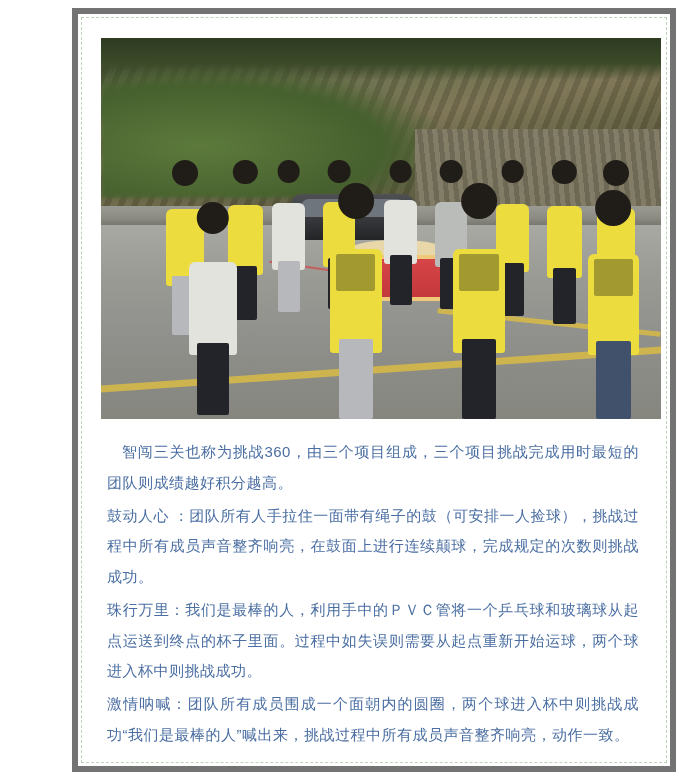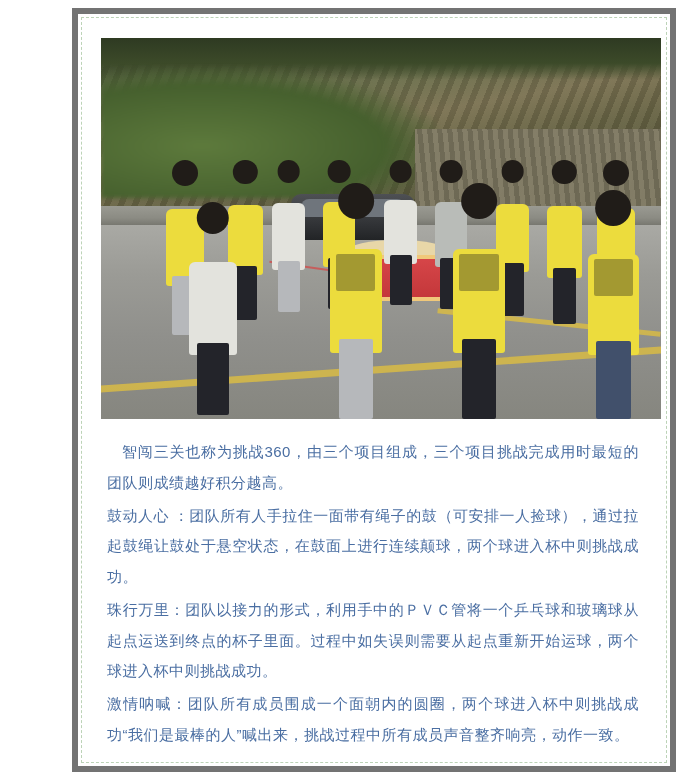--- a/index.html
+++ b/index.html
@@ -275,19 +275,19 @@
       <div class="person" style="left:86%;bottom:0%;width:11%;height:60%;">
         <div class="head"></div>
         <div class="vest"></div>
         <div class="vest-logo"></div>
         <div class="legs blue"></div>
       </div>
     </div>
 
     <div class="body-text">
       <p class="first">智闯三关也称为挑战360，由三个项目组成，三个项目挑战完成用时最短的团队则成绩越好积分越高。</p>
-      <p>鼓动人心 ：团队所有人手拉住一面带有绳子的鼓（可安排一人捡球），通过拉起鼓绳让鼓处于悬空状态，在鼓面上进行连续颠球，两个球进入杯中则挑战成功。</p>
-      <p>珠行万里：团队以接力的形式，利用手中的ＰＶＣ管将一个乒乓球和玻璃球从起点运送到终点的杯子里面。过程中如失误则需要从起点重新开始运球，两个球进入杯中则挑战成功。</p>
+      <p>鼓动人心 ：团队所有人手拉住一面带有绳子的鼓（可安排一人捡球），挑战过程中所有成员声音整齐响亮，在鼓面上进行连续颠球，完成规定的次数则挑战成功。</p>
+      <p>珠行万里：我们是最棒的人，利用手中的ＰＶＣ管将一个乒乓球和玻璃球从起点运送到终点的杯子里面。过程中如失误则需要从起点重新开始运球，两个球进入杯中则挑战成功。</p>
       <p>激情呐喊：团队所有成员围成一个面朝内的圆圈，两个球进入杯中则挑战成功“我们是最棒的人”喊出来，挑战过程中所有成员声音整齐响亮，动作一致。</p>
     </div>
 
   </div>
 </div>
 
 </body></html>

